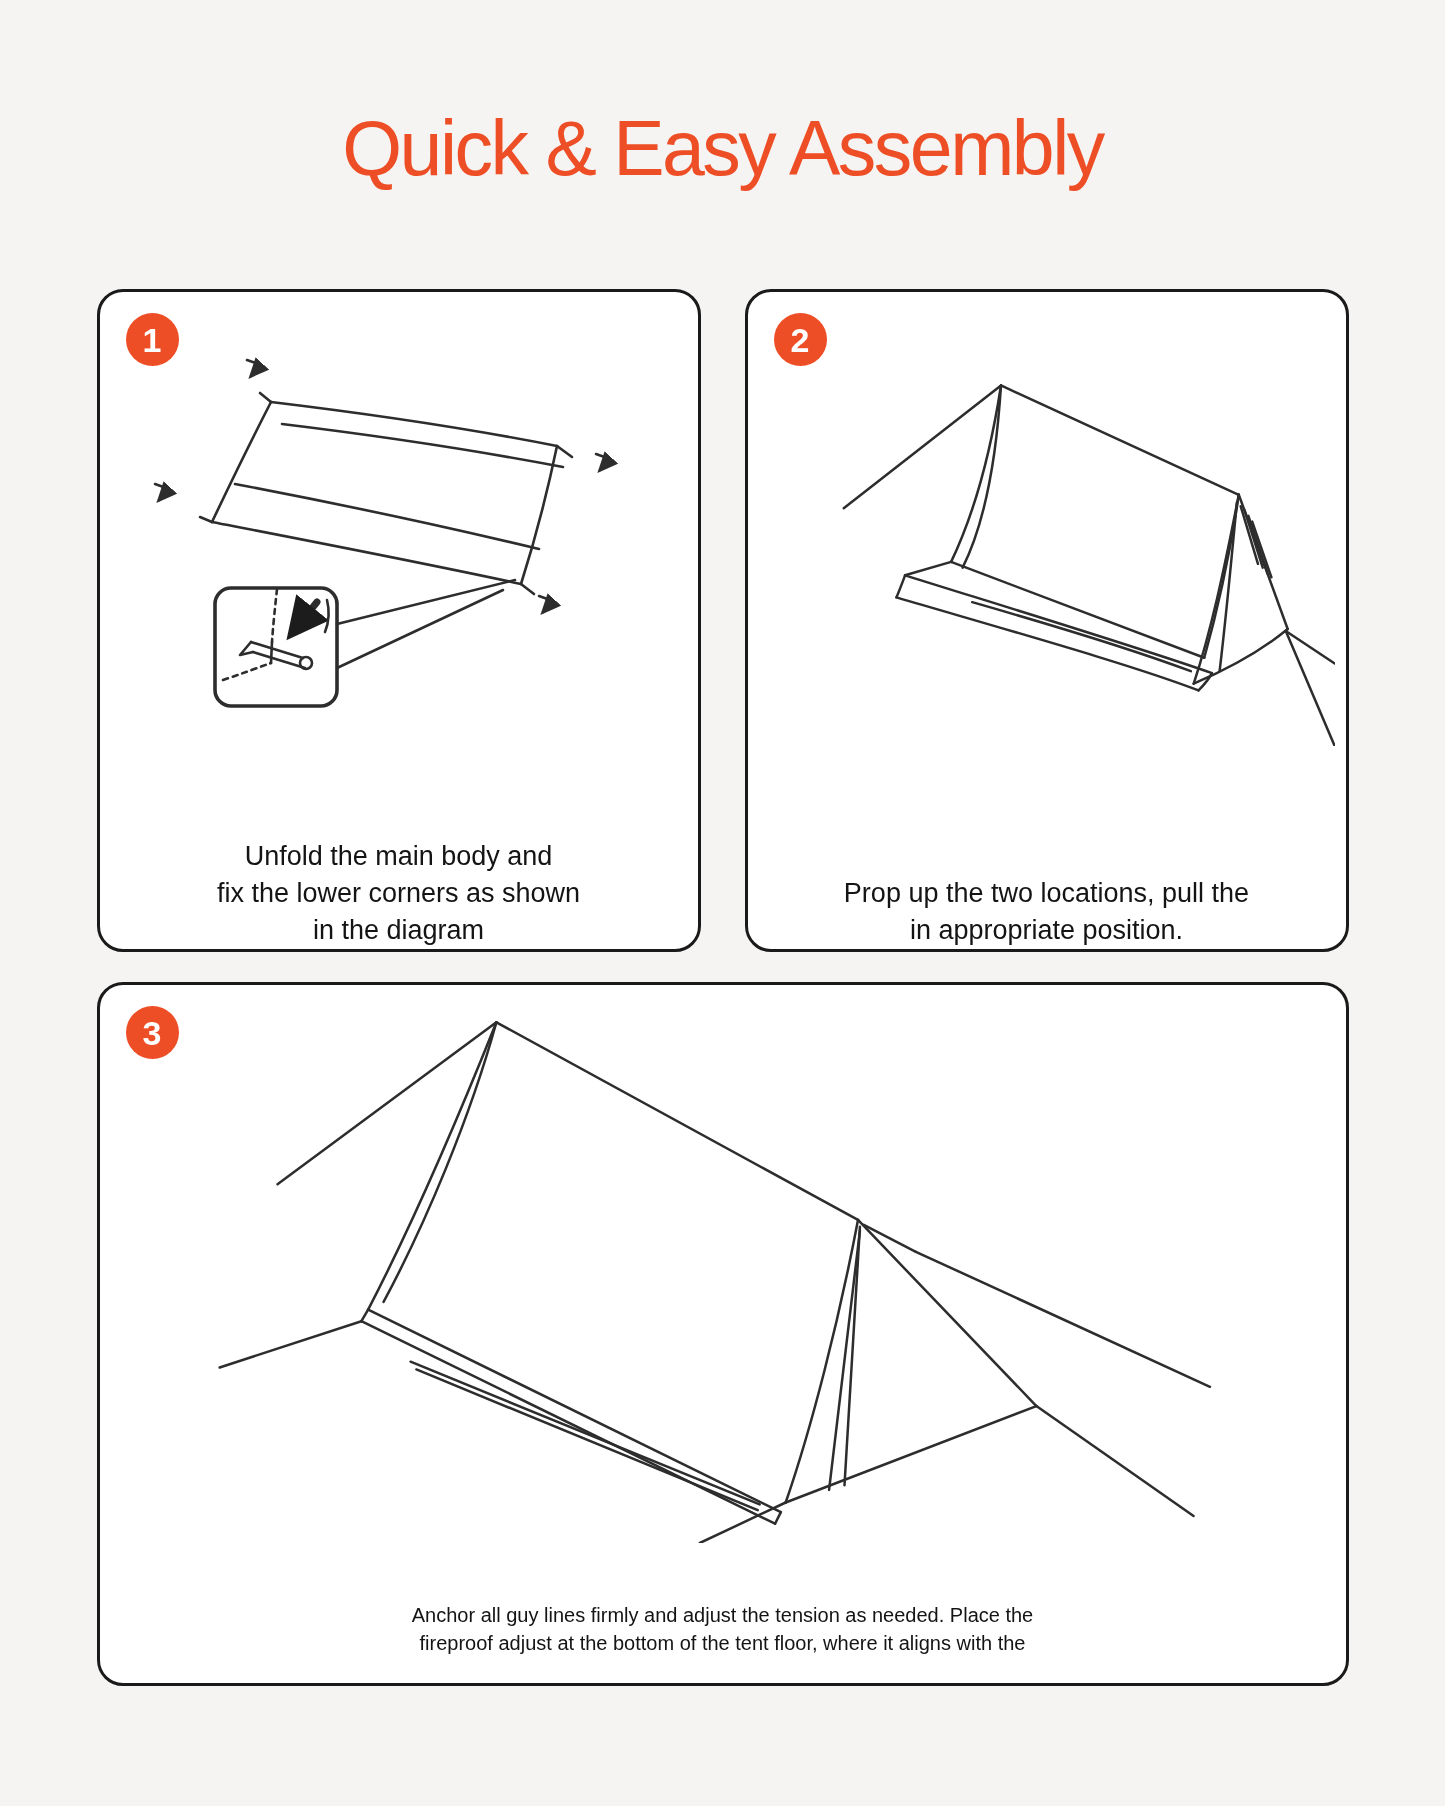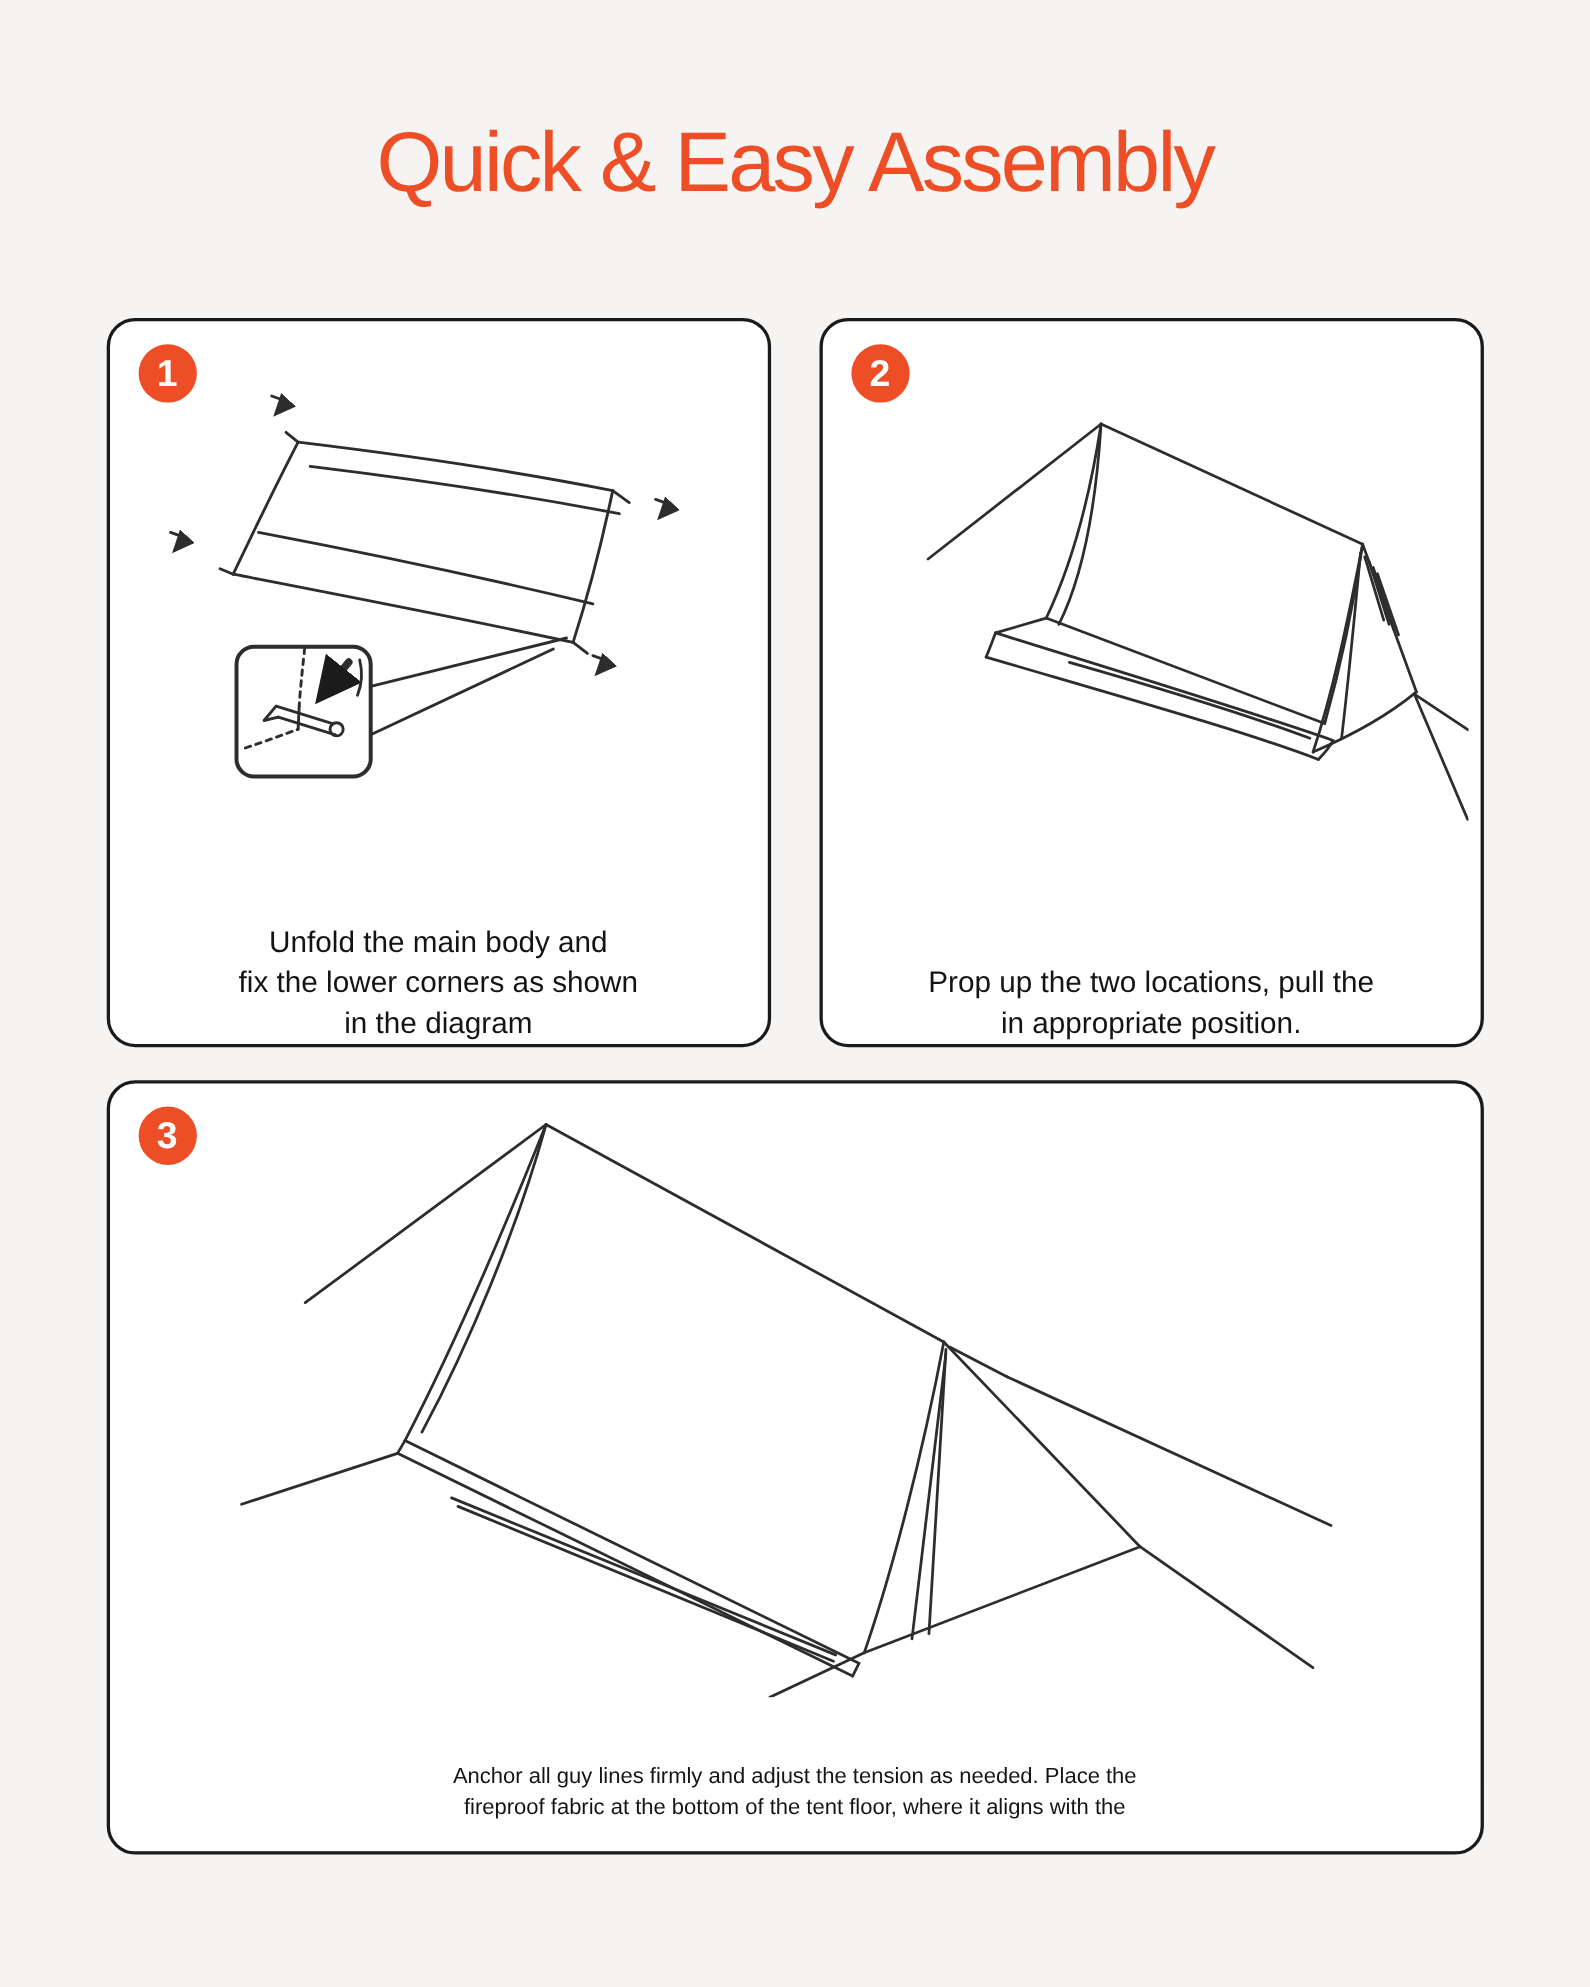--- a/index.html
+++ b/index.html
@@ -222,15 +222,15 @@
       <path d="M722,236 L690,505"></path>
 
       <path d="M726,230 L780,258"></path>
       <path d="M780,258 L1085,398"></path>
       <path d="M905,418 L1068,532"></path>
       <path d="M645,518 L556,560"></path>
     </svg>
   </div>
   <div class="caption">
     <span>Anchor all guy lines firmly and adjust the tension as needed. Place the</span>
-    <span>fireproof fabric at the bottom of the tent floor, where it aligns with the</span>
+    <span>fireproof adjust at the bottom of the tent floor, where it aligns with the</span>
   </div>
 </div>
 
 </body></html>

